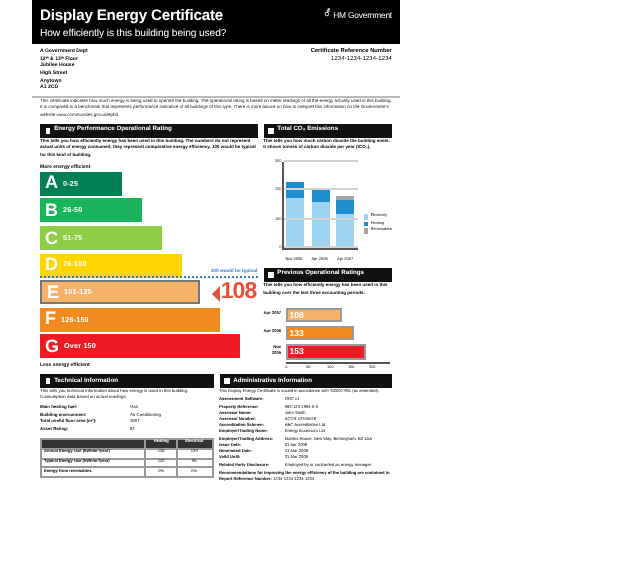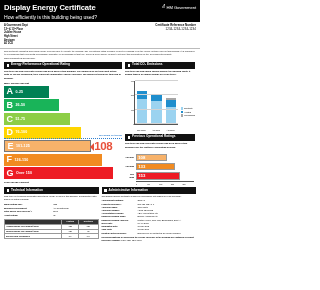--- a/index.html
+++ b/index.html
@@ -5,21 +5,21 @@
   * { box-sizing: border-box; margin:0; padding:0; }
   html,body { width:200px; height:290px; }
   body {
     font-family: "Liberation Sans", sans-serif;
     background:#ffffff;
     color:#000;
     font-size:2.4px;
     line-height:1.25;
     overflow:hidden;
   }
-  .page { position:relative; width:200px; height:216px; background:#fff; }
+  .page { position:relative; width:200px; height:216px; background:#fff;padding-left:16px; }
 
   
   .hdr { background:#000; color:#fff; height:22px; padding:3px 4px 0 4px; position:relative; }
   .hdr-title { font-size:7.6px; font-weight:bold; letter-spacing:-0.1px; }
   .hdr-sub { font-size:5.1px; margin-top:1.2px; font-weight:normal; letter-spacing:-0.05px; }
   .crown { position:absolute; right:4px; top:4.5px; display:flex; align-items:center; gap:1px; }
   .crown-glyph { font-size:4.6px; line-height:1; }
   .crown-txt { font-size:4.2px; letter-spacing:-0.1px; }
 
   

